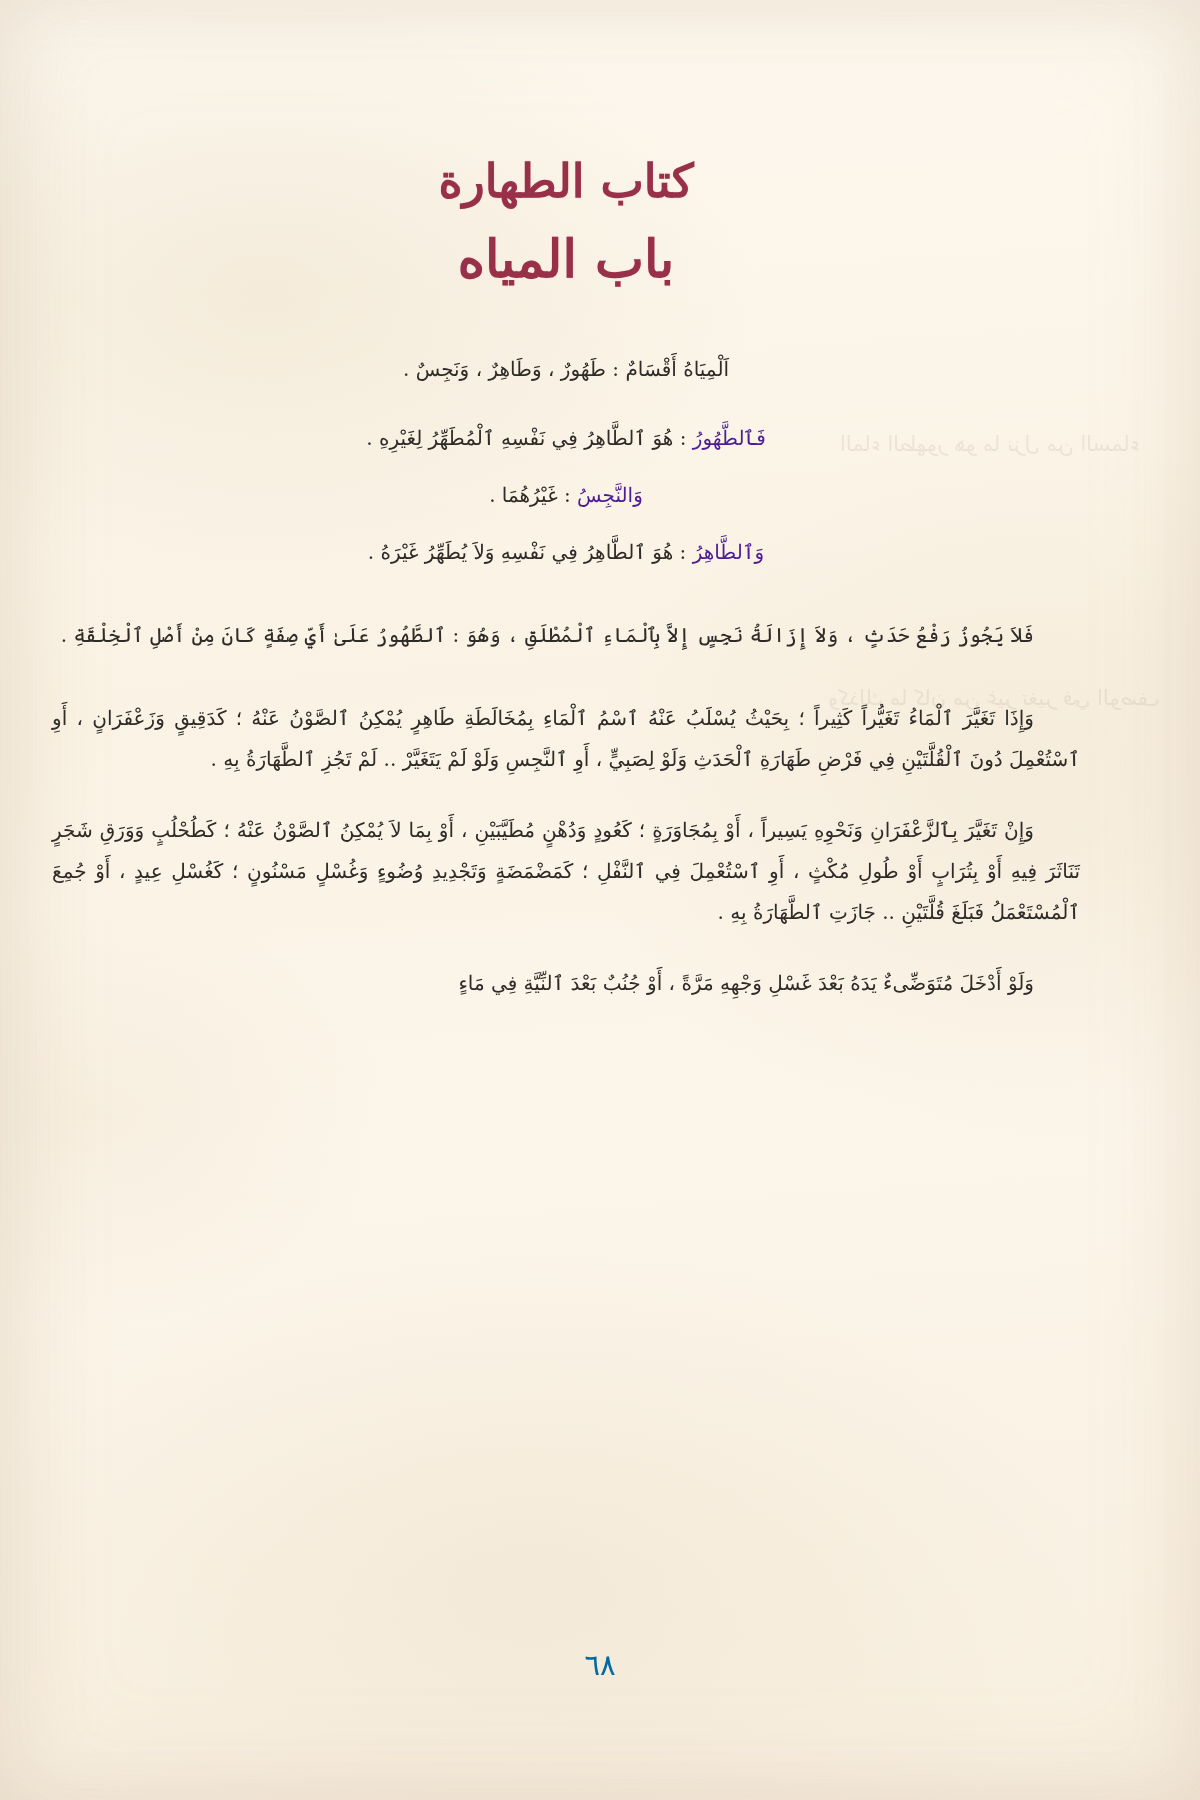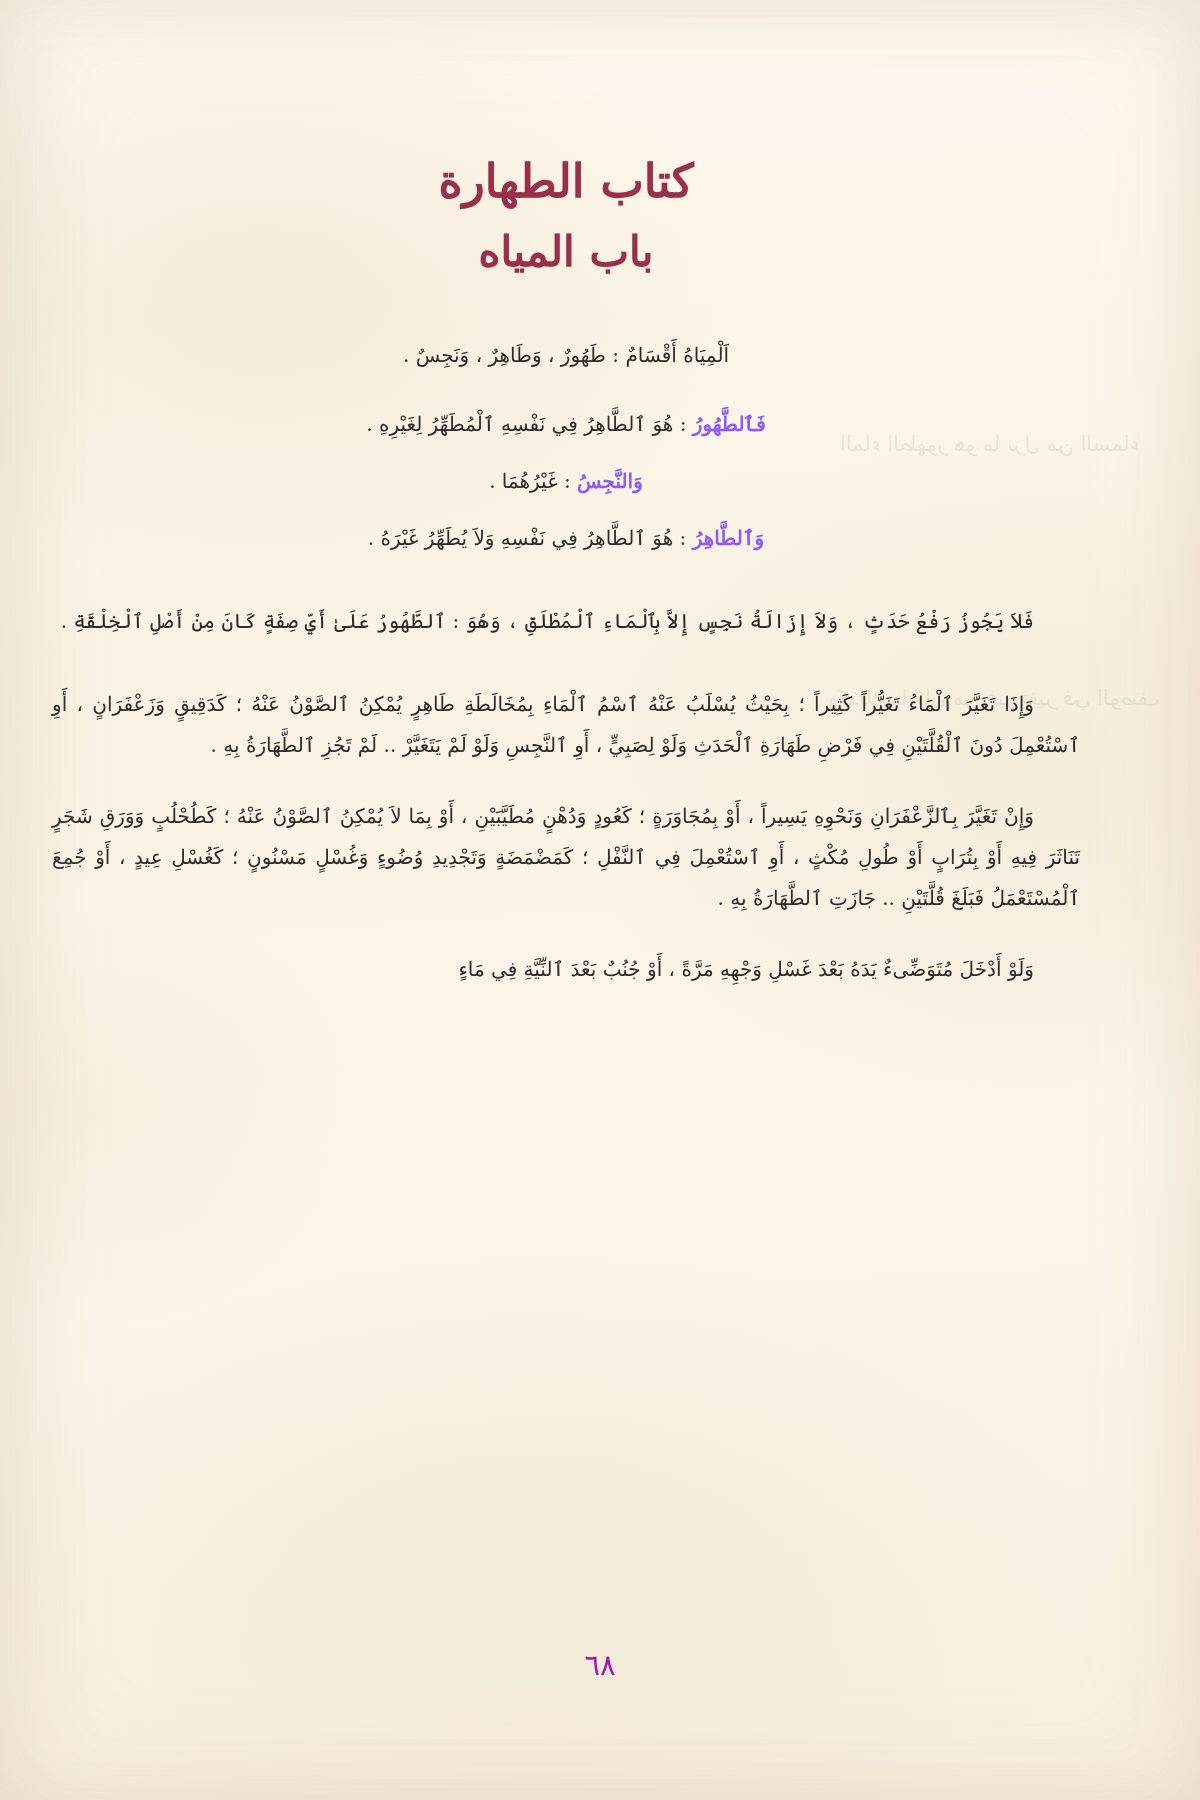--- a/index.html
+++ b/index.html
@@ -77,21 +77,21 @@
     font-weight: bold;
     line-height: 1.38;
     letter-spacing: 0.5px;
     text-shadow: 0 0 1px rgba(153,48,74,0.30);
   }
   .title-main {
     font-size: 46px;
     margin-bottom: 10px;
   }
   .title-sub {
-    font-size: 42px;
+    font-size: 52px;
   }
 
   
   .body-text {
     color: #2e2b28;
     font-family: "DejaVu Serif", "Liberation Serif", serif;
     font-size: 20px;
     line-height: 2.05;
     text-align: justify;
     text-justify: inter-word;
@@ -104,35 +104,35 @@
 
   
   .defline {
     margin: 0 0 16px 0;
     text-align: center;
     text-indent: 0;
     white-space: nowrap;
   }
 
   .term {
-    color: #8b5cf6;
-    font-weight: bold;
+    color: #4c1d95;
+    font-weight: normal;
   }
 
   .gap-sm { height: 12px; }
   .gap-md { height: 26px; }
 
   
   .folio {
     position: absolute;
     bottom: 118px;
     left: 0;
     right: 0;
     text-align: center;
-    color: #a21caf;
+    color: #0369a1;
     font-family: "DejaVu Serif", "Liberation Serif", serif;
     font-size: 29px;
     letter-spacing: 2px;
   }
 </style>
 </head>
 <body>
 
 <div class="page">
 

